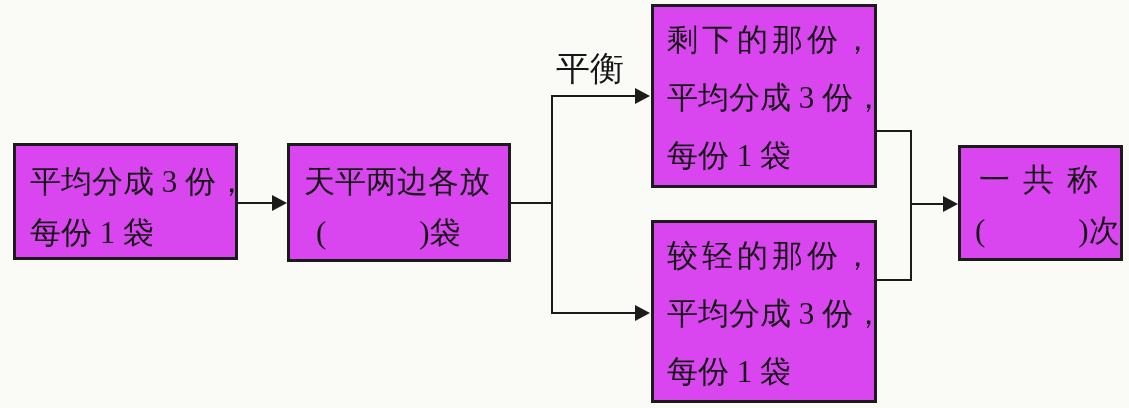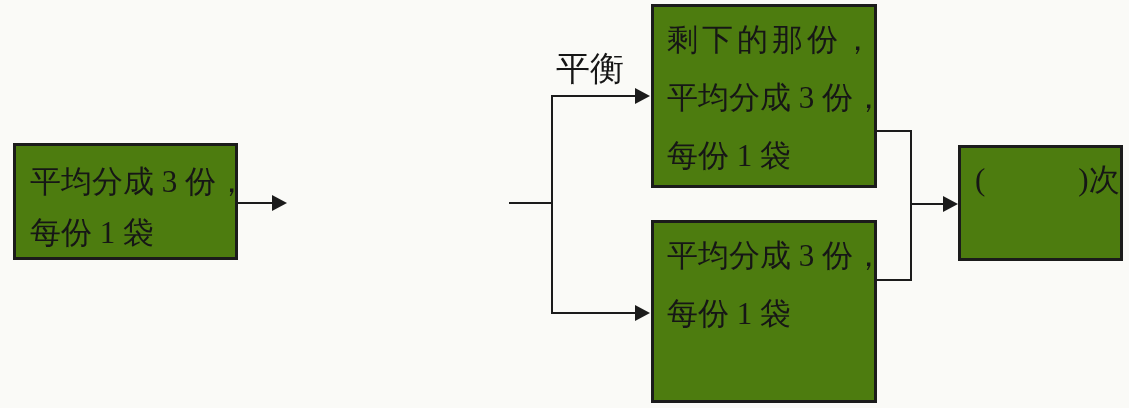--- a/index.html
+++ b/index.html
@@ -16,21 +16,21 @@
     width: 1129px;
     height: 408px;
     overflow: hidden;
     background: #fafaf7;
     color: #161616;
   }
   .box {
     position: absolute;
     box-sizing: border-box;
     border: 3px solid #1b1b1b;
-    background: #4d7c0f;
+    background: #d946ef;
     font-size: 31px;
   }
   .box .line {
     display: block;
     white-space: nowrap;
   }
   .two-line {
     padding: 10px 0 0 14px;
     line-height: 51px;
   }
@@ -77,45 +77,51 @@
 <div class="canvas">
 
   <div class="box two-line" style="left:13px; top:143px; width:225px; height:117px;">
     <span class="line">平均分成 3 份，</span>
     <span class="line">每份 1 袋</span>
   </div>
 
   <div class="hline" style="left:236px; top:202px; width:40px;"></div>
   <div class="arrowhead" style="left:272px; top:195px;"></div>
 
+  <div class="box two-line" style="left:287px; top:143px; width:224px; height:119px;">
+    <span class="line">天平两边各放</span>
+    <span class="line indent">(　　　)袋</span>
+  </div>
 
   <div class="hline" style="left:509px; top:202px; width:44px;"></div>
   <div class="vline" style="left:551px; top:95px; height:219px;"></div>
 
   <div class="hline" style="left:551px; top:95px; width:86px;"></div>
   <div class="arrowhead" style="left:635px; top:88px;"></div>
   <span class="edge-label" style="left:556px; top:46px;">平衡</span>
 
   <div class="hline" style="left:551px; top:312px; width:86px;"></div>
   <div class="arrowhead" style="left:635px; top:305px;"></div>
 
   <div class="box three-line" style="left:651px; top:4px; width:226px; height:184px;">
     <span class="line spaced">剩下的那份，</span>
     <span class="line">平均分成 3 份，</span>
     <span class="line">每份 1 袋</span>
   </div>
 
   <div class="box three-line" style="left:651px; top:220px; width:226px; height:183px;">
+    <span class="line spaced">较轻的那份，</span>
     <span class="line">平均分成 3 份，</span>
     <span class="line">每份 1 袋</span>
   </div>
 
   <div class="hline" style="left:874px; top:130px; width:38px;"></div>
   <div class="vline" style="left:910px; top:130px; height:151px;"></div>
   <div class="hline" style="left:874px; top:279px; width:38px;"></div>
   <div class="hline" style="left:910px; top:203px; width:36px;"></div>
   <div class="arrowhead" style="left:943px; top:196px;"></div>
 
   <div class="box two-line" style="left:958px; top:145px; width:165px; height:116px; padding-top:6px;">
+    <span class="line wide-spaced" style="padding-left:4px;">一共称</span>
     <span class="line">(　　　)次</span>
   </div>
 
 </div>
 
 </body></html>

